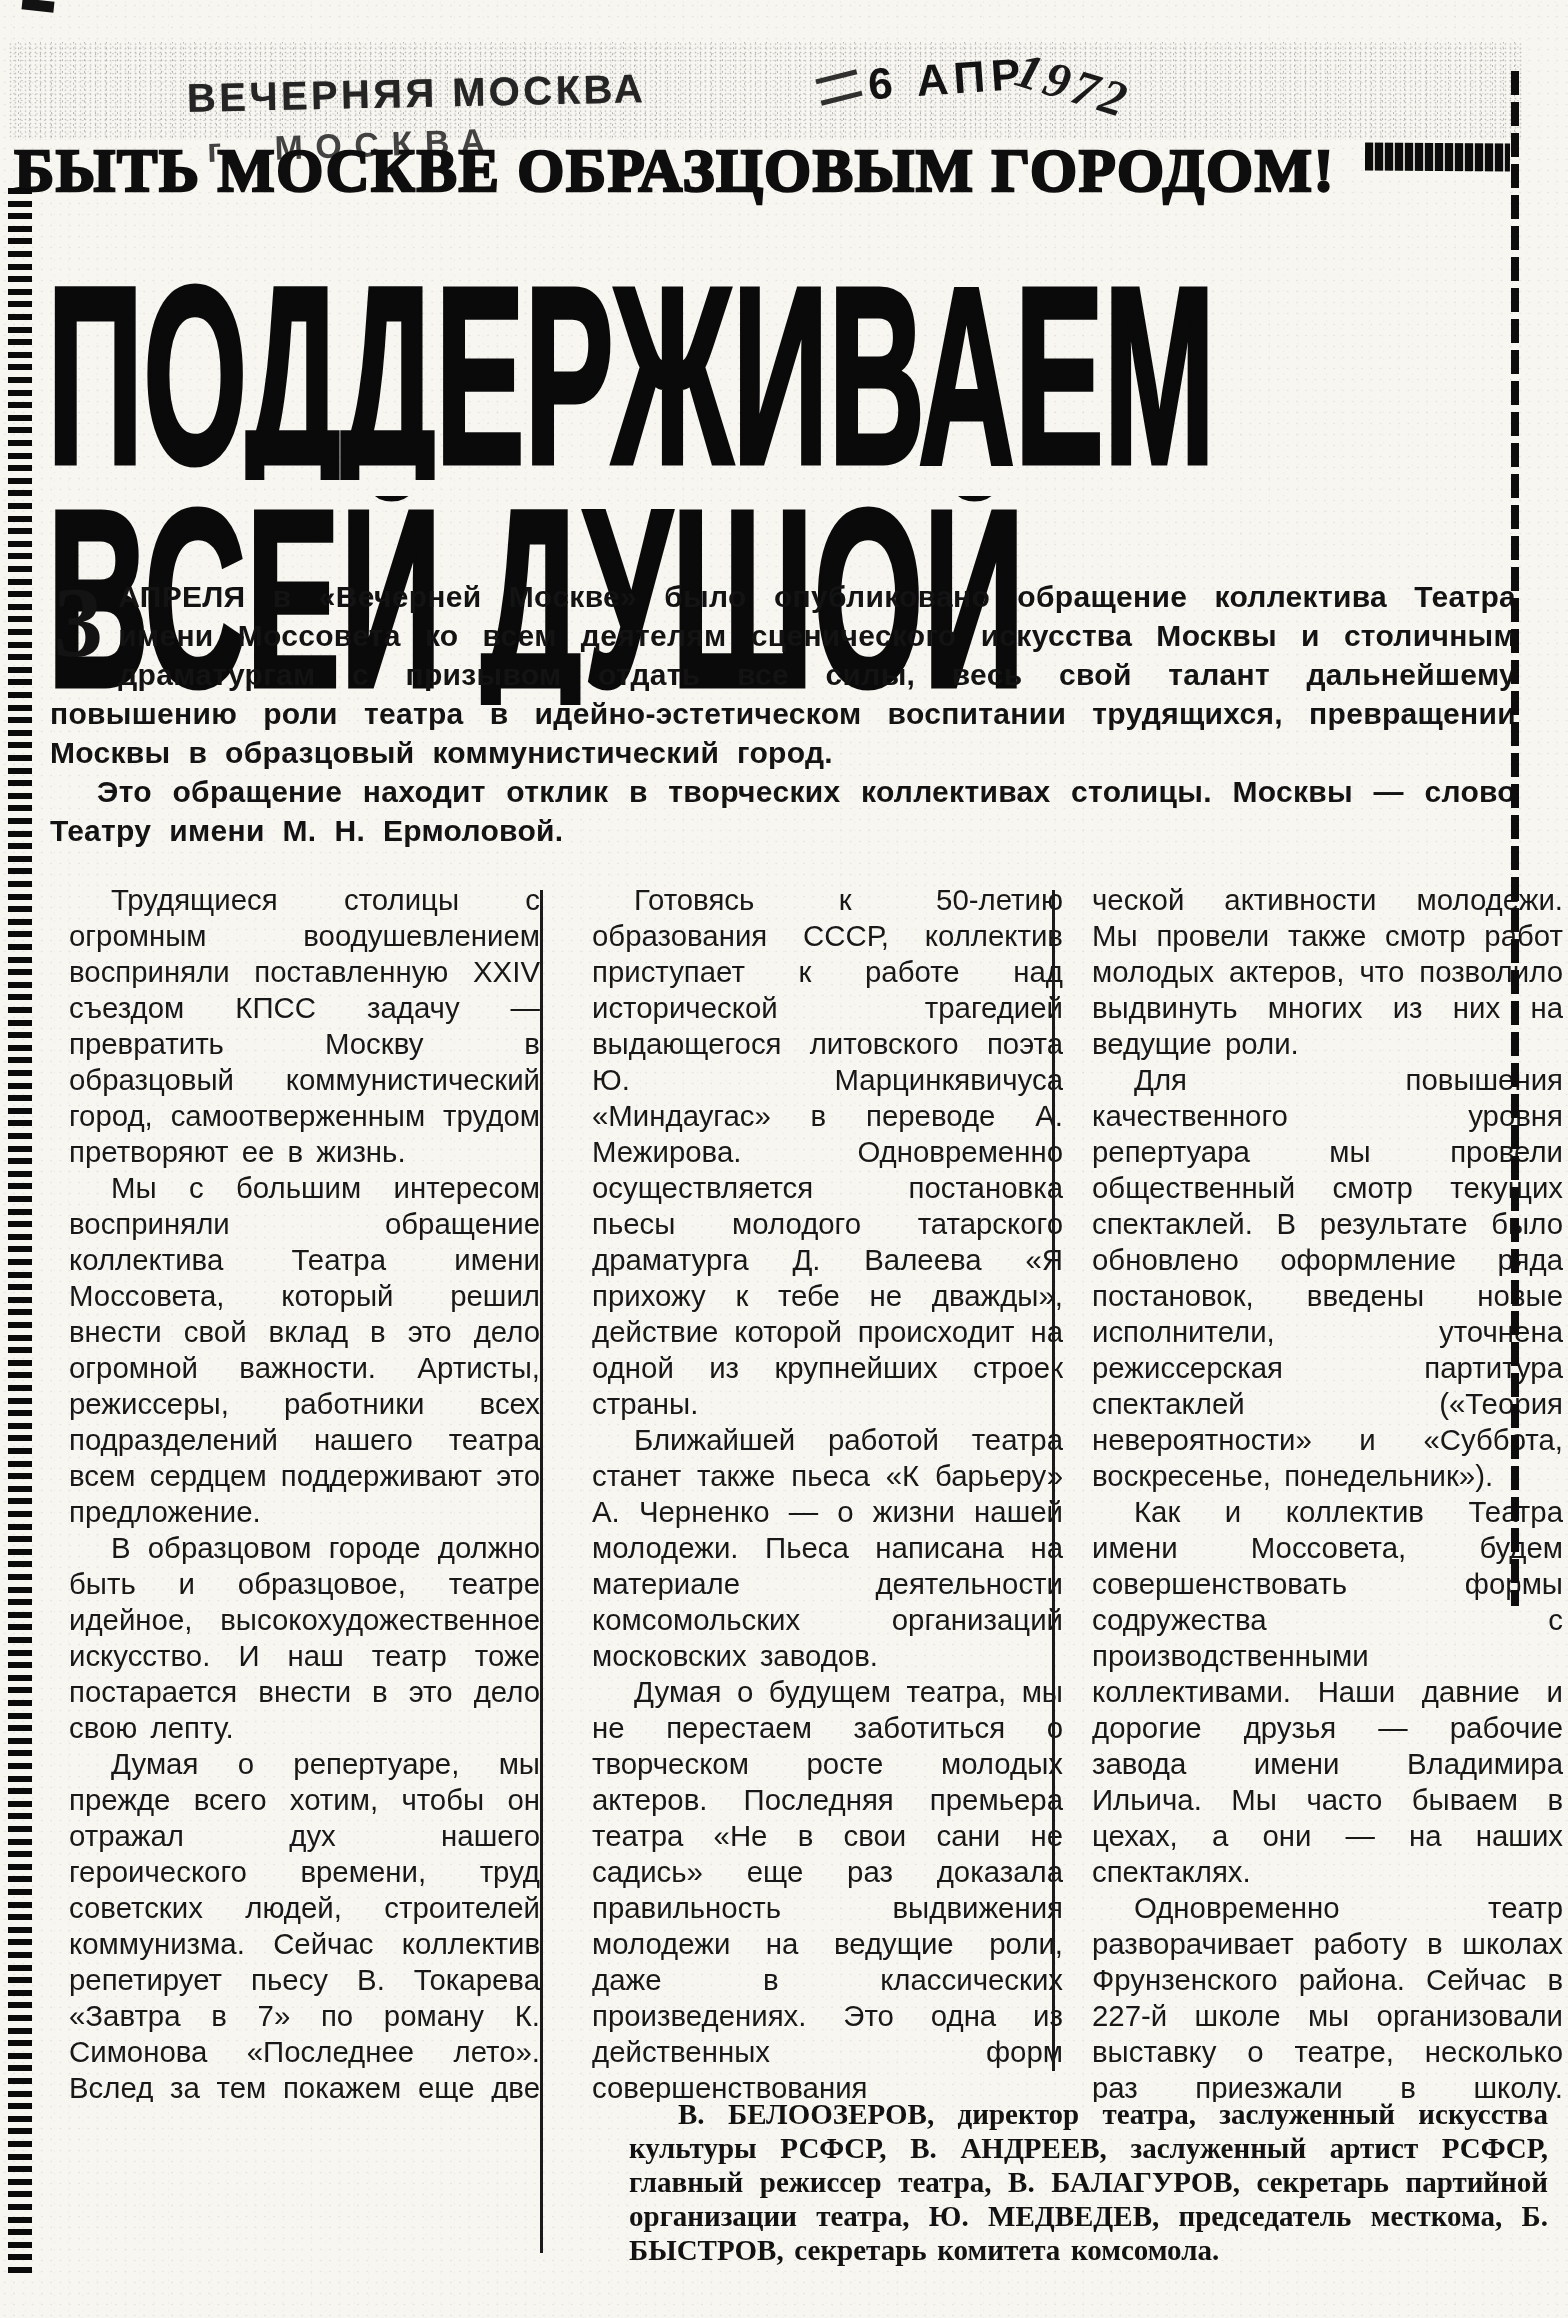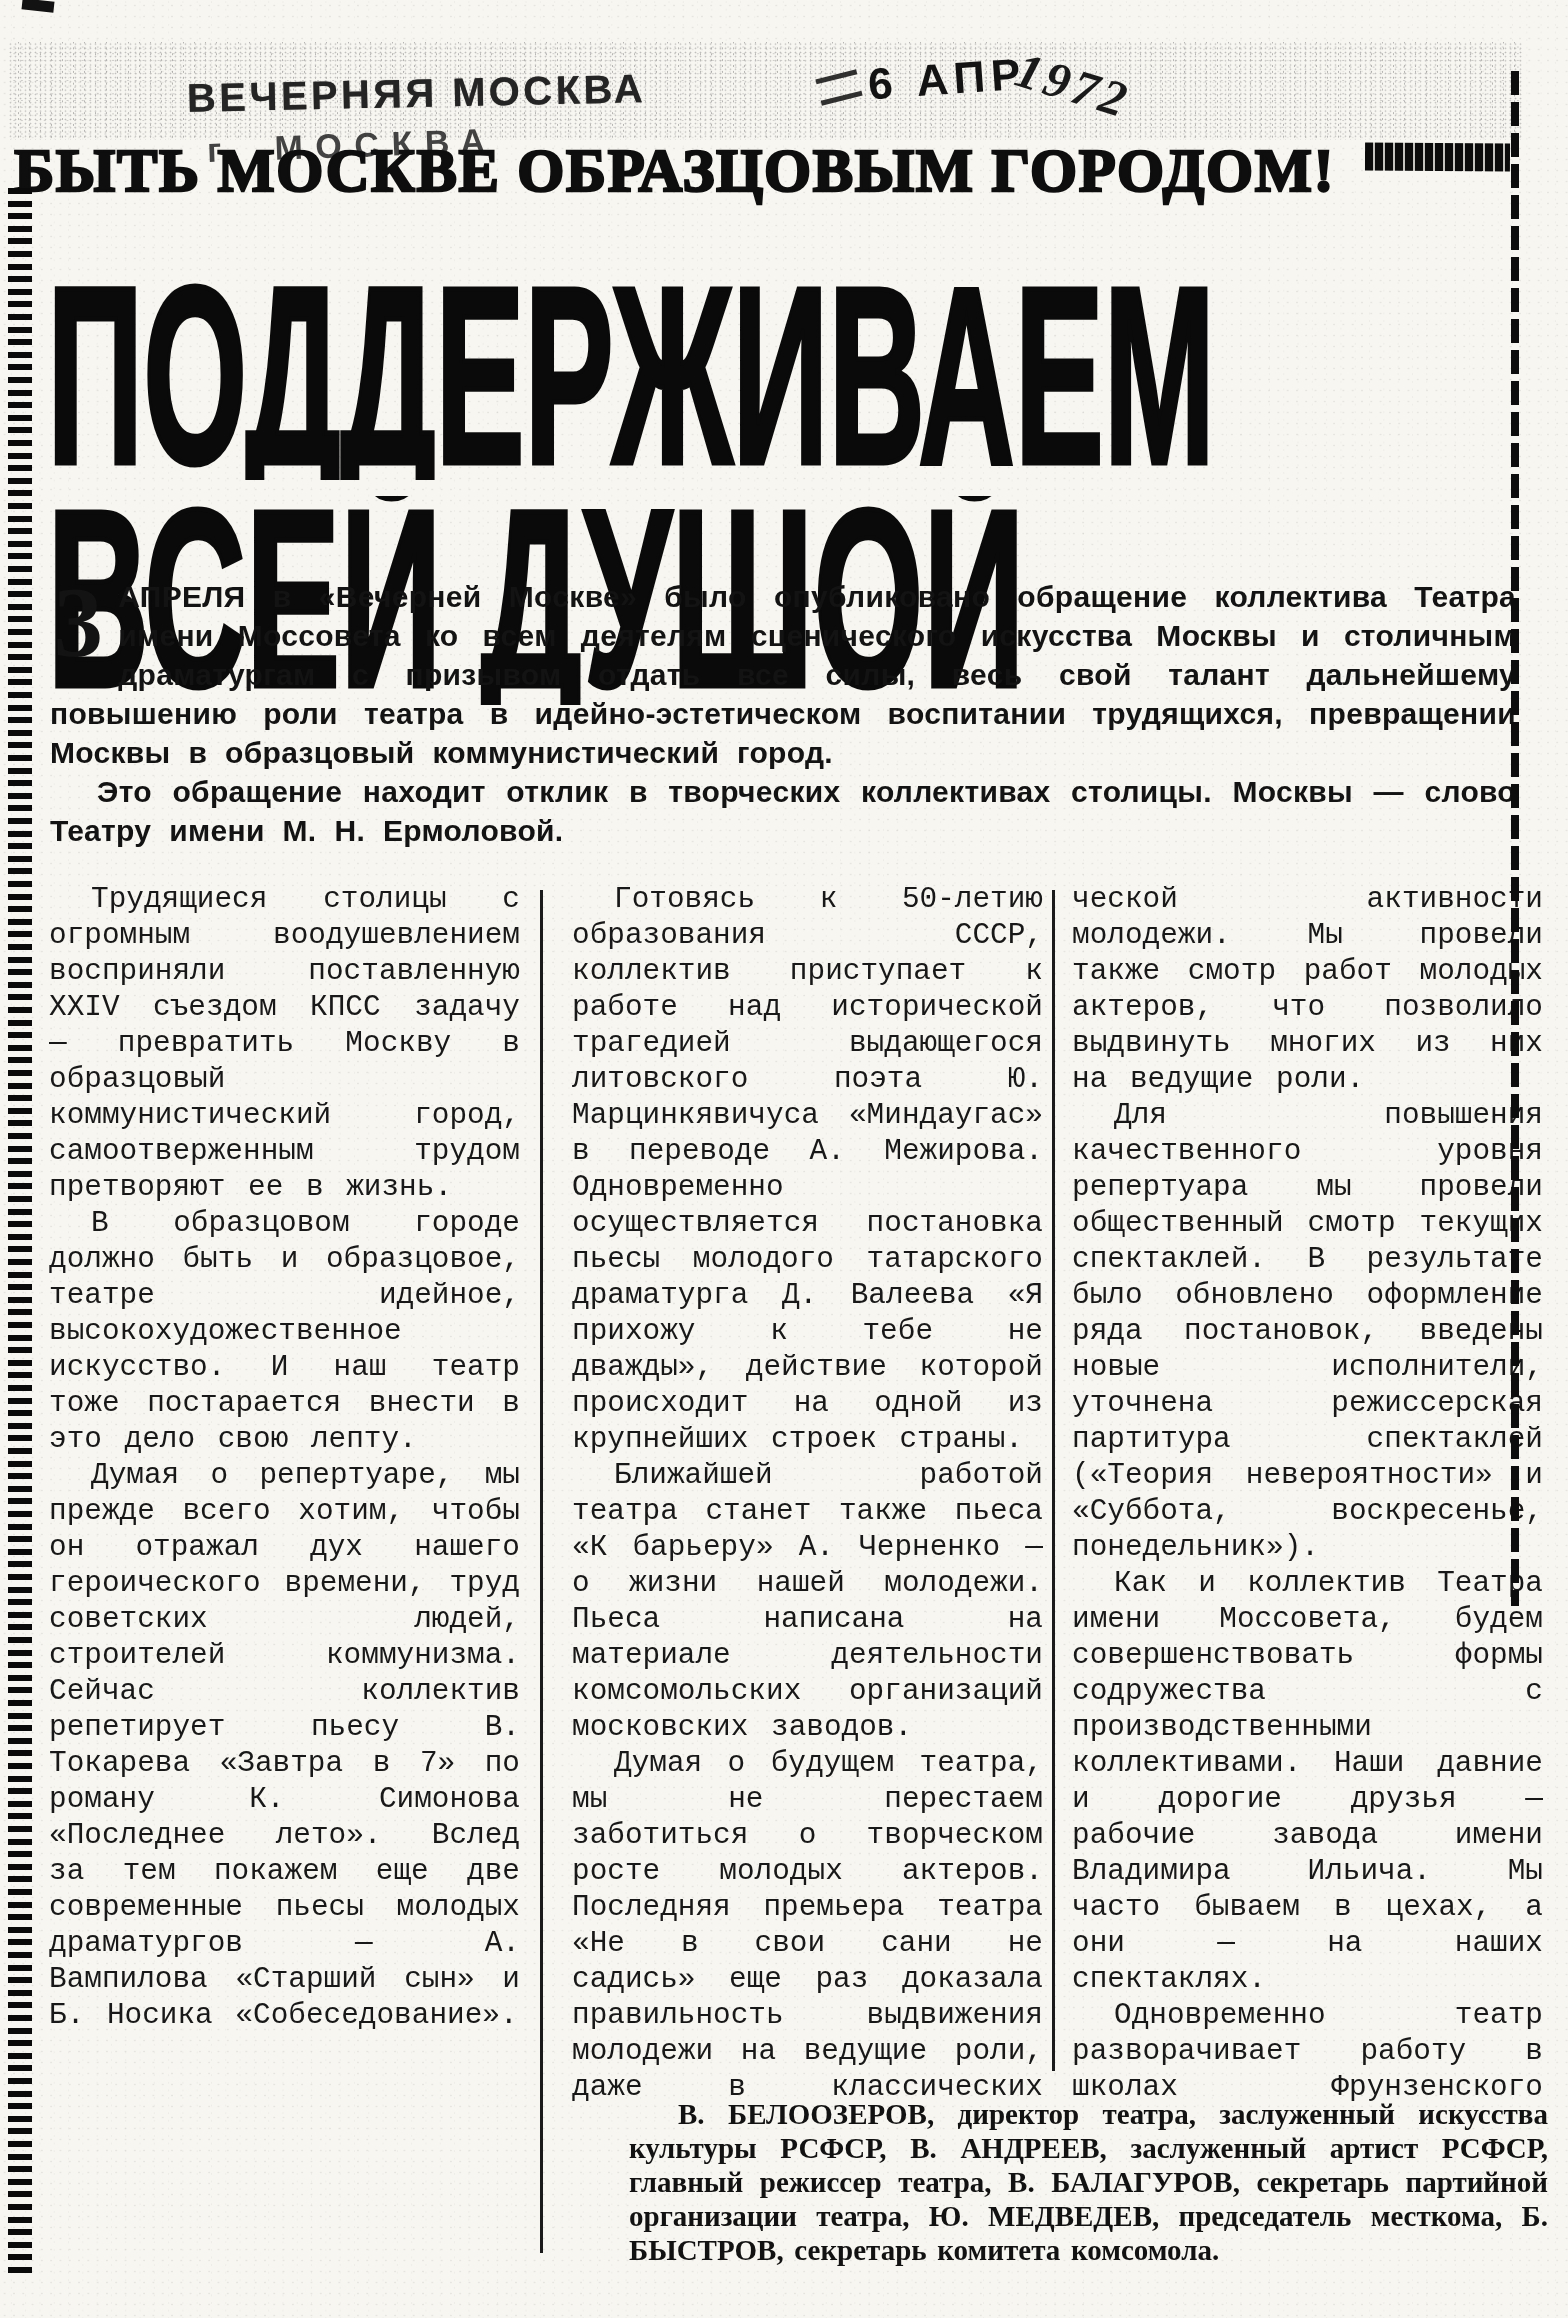--- a/index.html
+++ b/index.html
@@ -95,23 +95,23 @@
   .lead p{margin:0;}
   .lead .p2{text-indent:47px;}
   .dropcap{
     float:left;
     font-family:"Liberation Serif",serif;font-weight:bold;
     font-size:99px;line-height:79px;
     margin:5px 15px 0 3.4px;
   }
   .col{
     position:absolute;top:882px;width:471px;height:1220px;overflow:hidden;
-    font-family:Liberation Mono, monospace;
+    font-family:Liberation Sans, sans-serif;
     font-size:29.4px;line-height:36px;color:#181818;
-    text-align:justify;word-spacing:5px;
+    text-align:justify;word-spacing:5px;margin-left:20px;
   }
   .col p{margin:0;text-indent:42px;}
   .col p.cont{text-indent:0;}
   .col1{left:49px;}
   .col2{left:572px;}
   .col3{left:1072px;}
   .colrule{position:absolute;width:2.5px;background:#1a1a1a;}
   .rule1{left:540px;top:890px;height:1363px;}
   .rule2{left:1052px;top:890px;height:1181px;}
   .left-edge{
@@ -155,20 +155,21 @@
     <text x="4" y="226" font-size="300" textLength="1162" lengthAdjust="spacingAndGlyphs">ВСЕЙ ДУШОЙ</text>
   </svg>
 
   <div class="lead">
     <p class="p1"><span class="dropcap">3</span><span>АПРЕЛЯ в «Вечерней Москве» было опубликовано обращение коллектива Театра имени Моссовета ко всем деятелям сценического искусства Москвы и столичным драматургам с призывом отдать все силы, весь свой талант дальнейшему повышению роли театра в идейно-эстетическом воспитании трудящихся, превращении Москвы в образцовый коммунистический город.</span></p>
     <p class="p2">Это обращение находит отклик в творческих коллективах столицы. Москвы — слово Театру имени М. Н. Ермоловой.</p>
   </div>
 
   <div class="col col1">
     <p>Трудящиеся столицы с огромным воодушевлением восприняли поставленную XXIV съездом КПСС задачу — превратить Москву в образцовый коммунистический город, самоотверженным трудом претворяют ее в жизнь.</p>
+    <p>Мы с большим интересом восприняли обращение коллектива Театра имени Моссовета, который решил внести свой вклад в это дело огромной важности. Артисты, режиссеры, работники всех подразделений нашего театра всем сердцем поддерживают это предложение.</p>
     <p>В образцовом городе должно быть и образцовое, театре идейное, высокохудожественное искусство. И наш театр тоже постарается внести в это дело свою лепту.</p>
     <p>Думая о репертуаре, мы прежде всего хотим, чтобы он отражал дух нашего героического времени, труд советских людей, строителей коммунизма. Сейчас коллектив репетирует пьесу В. Токарева «Завтра в 7» по роману К. Симонова «Последнее лето». Вслед за тем покажем еще две современные пьесы молодых драматургов — А. Вампилова «Старший сын» и Б. Носика «Собеседование».</p>
 
   </div>
   <div class="col col2">
     <p>Готовясь к 50-летию образования СССР, коллектив приступает к работе над исторической трагедией выдающегося литовского поэта Ю. Марцинкявичуса «Миндаугас» в переводе А. Межирова. Одновременно осуществляется постановка пьесы молодого татарского драматурга Д. Валеева «Я прихожу к тебе не дважды», действие которой происходит на одной из крупнейших строек страны.</p>
     <p>Ближайшей работой театра станет также пьеса «К барьеру» А. Черненко — о жизни нашей молодежи. Пьеса написана на материале деятельности комсомольских организаций московских заводов.</p>
     <p>Думая о будущем театра, мы не перестаем заботиться о творческом росте молодых актеров. Последняя премьера театра «Не в свои сани не садись» еще раз доказала правильность выдвижения молодежи на ведущие роли, даже в классических произведениях. Это одна из действенных форм совершенствования исполнительской техники и повышения твор-</p>
   </div>
   <div class="col col3">

